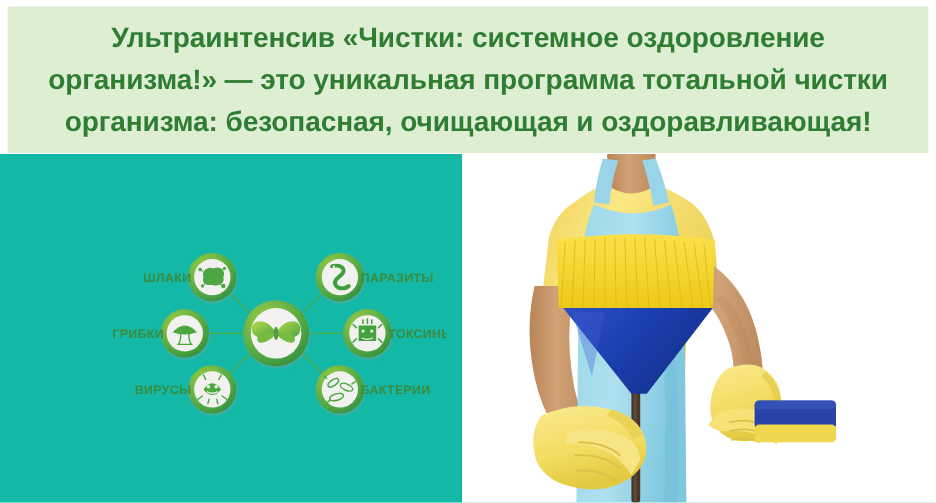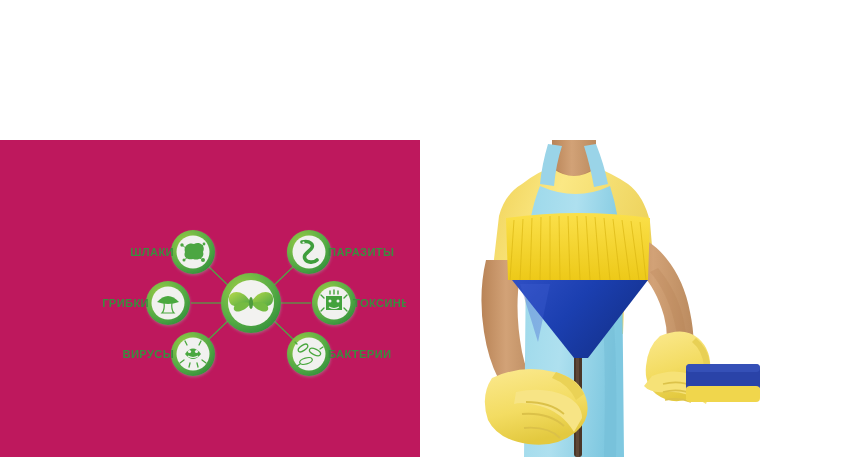--- a/index.html
+++ b/index.html
@@ -49,21 +49,21 @@
     text-rendering: geometricPrecision;
   }
 
   
   .content {
     position: absolute;
     left: 0;
     top: 140px;
     width: 851px;
     height: 317px;
-    background: #be185d;
+    background: #14b8a6;
   }
 
   
   .infographic {
     position: absolute;
     left: 96px;
     top: 68px;
     width: 310px;
     height: 190px;
   }
@@ -87,20 +87,25 @@
     overflow: hidden;
     background: #ffffff;
   }
   .photo-svg { display: block; width: 431px; height: 317px; }
 </style>
 </head>
 <body>
 
 <div class="page">
 
+  <div class="header-band">
+    <h1 class="header-title">Ультраинтенсив «Чистки: системное оздоровление
+организма!» — это уникальная программа тотальной чистки
+организма: безопасная, очищающая и оздоравливающая!</h1>
+  </div>
 
   <div class="content">
 
     <div class="infographic">
       <svg class="info-svg" viewBox="0 0 310 190" xmlns="http://www.w3.org/2000/svg">
         <defs>
           <radialGradient id="ringGrad" cx="35%" cy="30%" r="80%">
             <stop offset="0%" stop-color="#9ccd45"></stop>
             <stop offset="65%" stop-color="#55ab44"></stop>
             <stop offset="100%" stop-color="#2f8c3b"></stop>

